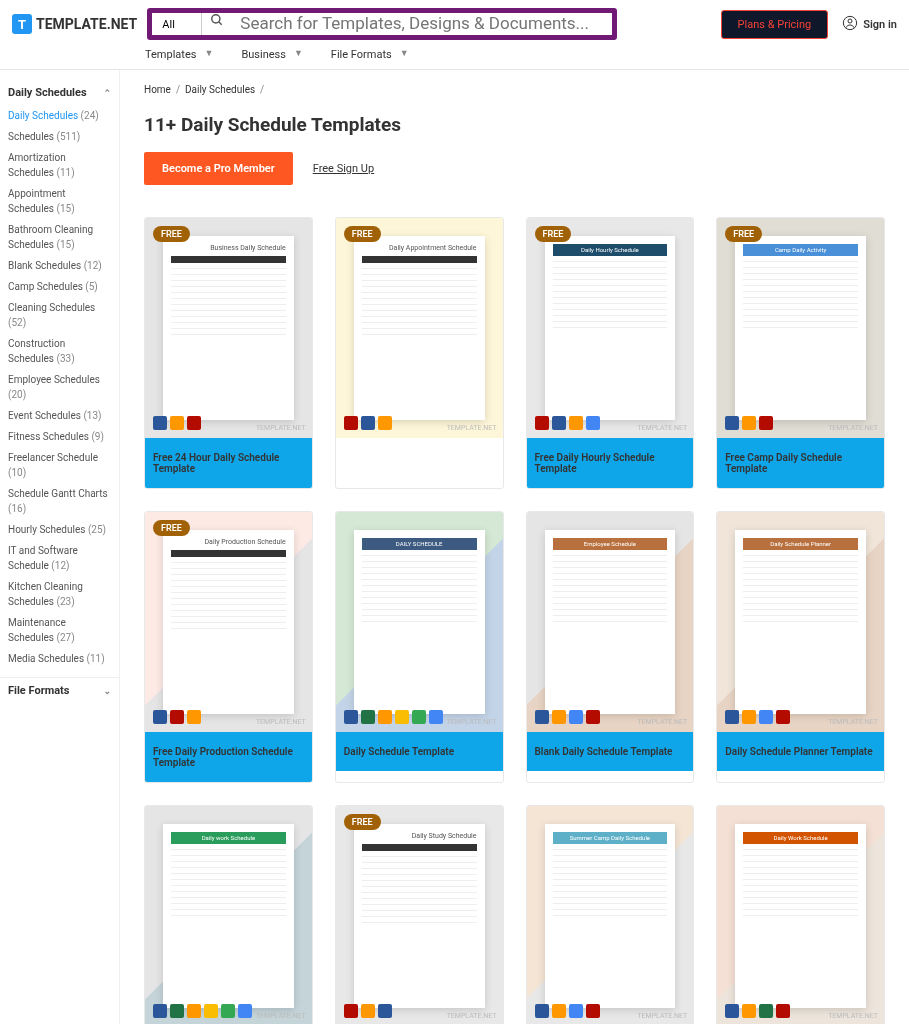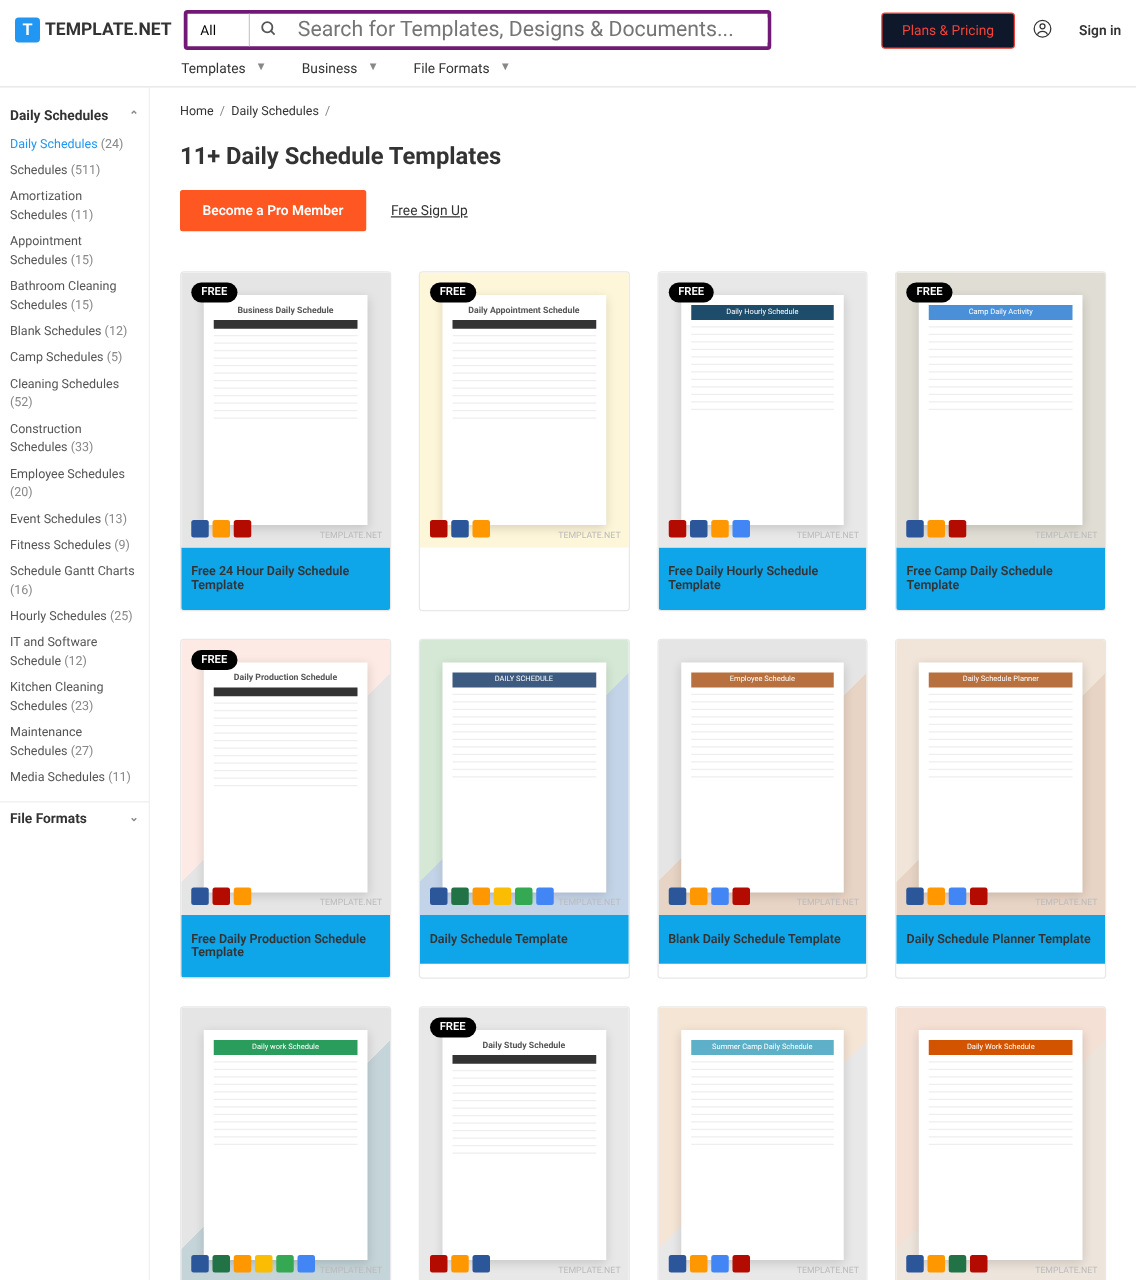--- a/index.html
+++ b/index.html
@@ -1,49 +1,49 @@
 <!DOCTYPE html>
 <html><head>
 <meta charset="utf-8">
 <style>
 *{box-sizing:border-box;margin:0;padding:0;font-family:-apple-system,BlinkMacSystemFont,"Segoe UI",Roboto,sans-serif}
 body{background:#fff;color:#333;font-size:12px}
 .header{border-bottom:1px solid #e5e5e5;padding:8px 0}
 .header-inner{display:flex;align-items:center;padding:0 12px;gap:10px}
 .logo{display:flex;align-items:center;font-weight:700;font-size:14px;gap:4px}
 .logo-icon{width:20px;height:20px;background:#2196f3;color:#fff;display:flex;align-items:center;justify-content:center;border-radius:3px;font-size:13px}
-.search-wrap{display:flex;align-items:center;border:3px solid #701a75;border-radius:3px;flex:0 0 470px;height:32px}
+.search-wrap{display:flex;align-items:flex-start;border:5px solid #701a75;border-radius:3px;flex:0 0 470px;height:32px}
 .search-cat{border:none;border-right:1px solid #ccc;padding:0 20px 0 10px;height:100%;font-size:11px;appearance:none;background:transparent;width:50px}
 .search-input{border:none;flex:1;padding:0 8px;font-size:17px;outline:none}
 .search-icon{padding:0 8px;color:#555}
 .header-right{margin-left:auto;display:flex;align-items:center;gap:14px}
 .btn-plans{border:1px solid #f44336;color:#f44336;padding:7px 16px;border-radius:3px;font-size:11px;background:#0f172a}
-.signin{display:flex;align-items:center;gap:21px;font-size:11px;font-weight:600}
+.signin{display:flex;align-items:center;gap:5px;font-size:11px;font-weight:600}
 .nav{display:flex;gap:28px;padding:8px 145px 0;font-size:11px}
 .nav-item{display:flex;align-items:flex-start;gap:8px;cursor:pointer}
 .chev{font-size:9px;color:#888}
 .main{display:flex}
 .sidebar{width:120px;padding:10px 0;border-right:1px solid #f0f0f0;flex-shrink:0}
 .sb-header{display:flex;justify-content:space-between;align-items:center;padding:6px 8px;font-size:11px;font-weight:700;cursor:pointer}
 .sb-item{padding:3px 8px;font-size:10px;color:#555;cursor:pointer;line-height:1.5}
 .sb-item.active{color:#2196f3}
 .sb-item .count{color:#888}
 .content{flex:1;padding:14px 24px}
 .breadcrumb{font-size:10px;color:#888;margin-bottom:18px}
 .breadcrumb a{color:#333;text-decoration:none}
 h1{font-size:19px;font-weight:700;margin-bottom:16px}
 .cta-row{display:flex;align-items:center;gap:20px;margin-bottom:32px}
 .btn-pro{background:#ff5722;color:#fff;border:none;padding:10px 18px;font-size:11px;font-weight:600;border-radius:2px}
 .link-signup{font-size:11px;text-decoration:underline;color:#333}
 .grid{display:grid;grid-template-columns:repeat(4,1fr);gap:22px}
 .card{border:1px solid #e8e8e8;border-radius:3px;overflow:hidden;cursor:pointer}
 .thumb{height:220px;position:relative;display:flex;align-items:center;justify-content:center;padding:18px}
-.badge{position:absolute;top:8px;left:8px;background:#000000;color:#fff;font-size:9px;padding:3px 8px;border-radius:10px;font-weight:600}
+.badge{position:absolute;top:8px;left:8px;background:#a16207;color:#fff;font-size:9px;padding:3px 8px;border-radius:10px;font-weight:600}
 .preview{width:100%;height:100%;background:#fff;box-shadow:0 2px 8px rgba(0,0,0,0.15);display:flex;flex-direction:column;padding:8px;font-size:6px}
-.preview-title{text-align:center;font-size:7px;margin-bottom:4px;color:#555;font-weight:700}
+.preview-title{text-align:right;font-size:7px;margin-bottom:4px;color:#555;font-weight:400}
 .t-row{height:6px;border-bottom:1px solid #eee}
 .t-head{background:#333;height:7px}
 .format-icons{position:absolute;bottom:8px;left:8px;display:flex;gap:3px}
 .fi{width:14px;height:14px;border-radius:2px;display:flex;align-items:center;justify-content:center;color:#fff;font-size:8px;font-weight:700}
 .watermark{position:absolute;bottom:6px;right:6px;font-size:7px;color:#bbb}
 .card-title{padding:14px 8px;text-align:left;font-size:10px;font-weight:600;background:#0ea5e9}
 .bg1{background:#e5e5e5}.bg2{background:#fdf6d8}.bg3{background:#e8e8e8}.bg4{background:#e0ddd4}
 .bg5{background:linear-gradient(135deg,#fdeae5 50%,#e5e5e5 50%)}.bg6{background:linear-gradient(135deg,#d5e8d5 50%,#c4d4e8 50%)}
 .bg7{background:linear-gradient(135deg,#e5e5e5 50%,#e8d4c4 50%)}.bg8{background:linear-gradient(135deg,#f0e5d8 50%,#e8d4c4 50%)}
 .bg9{background:linear-gradient(135deg,#e5e5e5 50%,#c4d4d8 50%)}.bg10{background:#e8e8e8}
@@ -109,20 +109,21 @@
         <div class="sb-item"><span>Amortization Schedules</span> <span class="count">(11)</span></div>
         <div class="sb-item"><span>Appointment Schedules</span> <span class="count">(15)</span></div>
         <div class="sb-item"><span>Bathroom Cleaning Schedules</span> <span class="count">(15)</span></div>
         <div class="sb-item"><span>Blank Schedules</span> <span class="count">(12)</span></div>
         <div class="sb-item"><span>Camp Schedules</span> <span class="count">(5)</span></div>
         <div class="sb-item"><span>Cleaning Schedules</span> <span class="count">(52)</span></div>
         <div class="sb-item"><span>Construction Schedules</span> <span class="count">(33)</span></div>
         <div class="sb-item"><span>Employee Schedules</span> <span class="count">(20)</span></div>
         <div class="sb-item"><span>Event Schedules</span> <span class="count">(13)</span></div>
         <div class="sb-item"><span>Fitness Schedules</span> <span class="count">(9)</span></div>
+        <div class="sb-item"><span>Freelancer Schedule</span> <span class="count">(10)</span></div>
         <div class="sb-item"><span>Schedule Gantt Charts</span> <span class="count">(16)</span></div>
         <div class="sb-item"><span>Hourly Schedules</span> <span class="count">(25)</span></div>
         <div class="sb-item"><span>IT and Software Schedule</span> <span class="count">(12)</span></div>
         <div class="sb-item"><span>Kitchen Cleaning Schedules</span> <span class="count">(23)</span></div>
         <div class="sb-item"><span>Maintenance Schedules</span> <span class="count">(27)</span></div>
         <div class="sb-item"><span>Media Schedules</span> <span class="count">(11)</span></div>
       </div>
 <div class="sb-header" style="margin-top:8px;border-top:1px solid #eee">
 <span>File Formats</span>
 <span class="chev">⌄</span>

